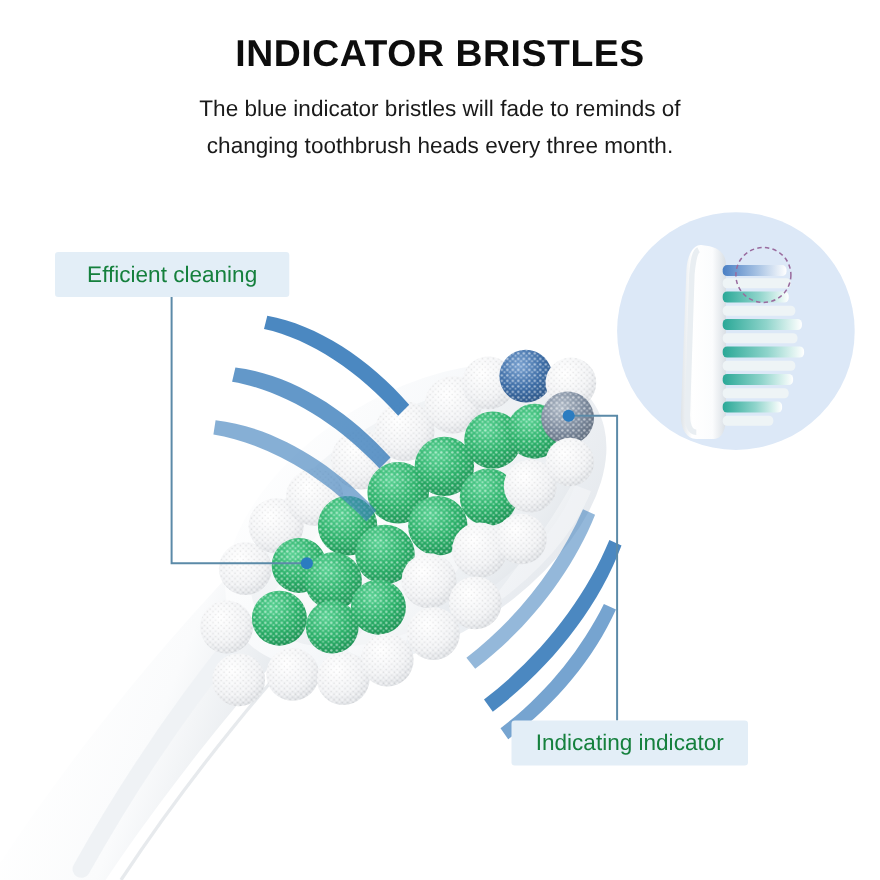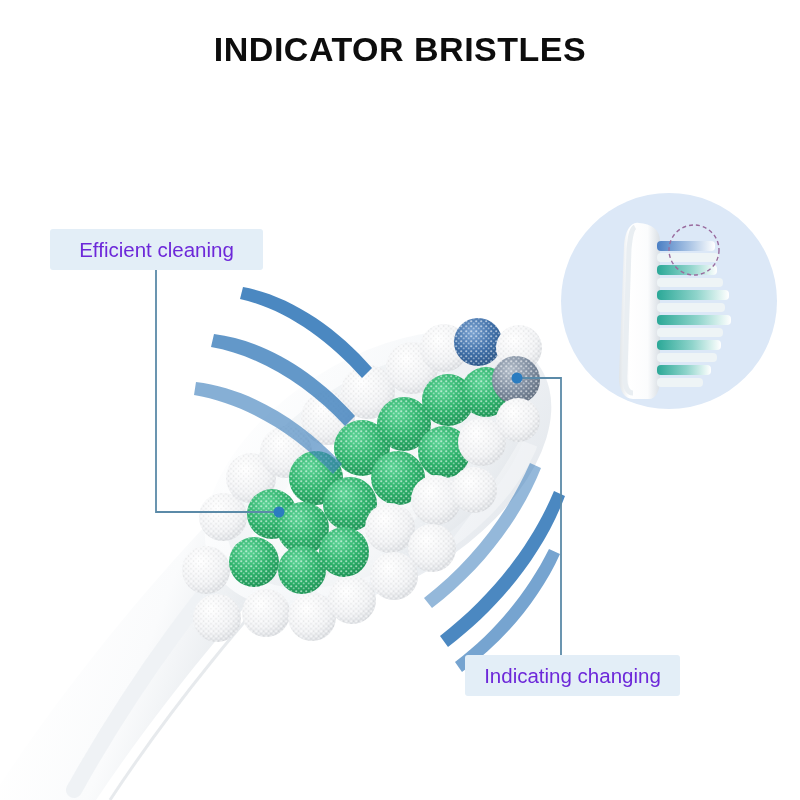--- a/index.html
+++ b/index.html
@@ -53,21 +53,21 @@
     border-radius: 50%;
     background: #dce8f7;
     overflow: hidden;
   }
 
   
   .pill {
     position: absolute;
     background: #e3eef7;
     border-radius: 3px;
-    color: #6d28d9;
+    color: #15803d;
     font-size: 20.5px;
     display: flex;
     align-items: center;
     justify-content: center;
     white-space: nowrap;
   }
   #pill-left  { left: 50px;  top: 229px; width: 213px; height: 41px; }
   #pill-right { left: 465px; top: 655px; width: 215px; height: 41px; }
 
   
@@ -79,20 +79,24 @@
     height: 800px;
     pointer-events: none;
   }
 </style>
 </head>
 <body>
 
 <div id="canvas">
 
   <div id="title">INDICATOR BRISTLES</div>
+  <div id="subtitle">
+    <div>The blue indicator bristles will fade to reminds of</div>
+    <div>changing toothbrush heads every three month.</div>
+  </div>
 
   <div id="inset">
     <svg width="216" height="216" viewBox="0 0 216 216">
       <defs>
         <linearGradient id="insetHandleG" x1="0" y1="0" x2="1" y2="0">
           <stop offset="0%" stop-color="#dfe4e8"></stop>
           <stop offset="25%" stop-color="#ffffff"></stop>
           <stop offset="70%" stop-color="#fbfcfd"></stop>
           <stop offset="100%" stop-color="#d9dfe5"></stop>
         </linearGradient>
@@ -367,15 +371,15 @@
 
     <polyline points="156,270 156,512 278,512" fill="none" stroke="#5b8aa8" stroke-width="1.8"></polyline>
     <circle cx="279" cy="512" r="5.5" fill="#2b7cc0"></circle>
 
     <polyline points="518,378 561,378 561,655" fill="none" stroke="#5b8aa8" stroke-width="1.8"></polyline>
     <circle cx="517" cy="378" r="5.5" fill="#2b7cc0"></circle>
   </svg>
 
   <div class="pill" id="pill-left">Efficient cleaning</div>
 
-  <div class="pill" id="pill-right">Indicating changing</div>
+  <div class="pill" id="pill-right">Indicating indicator</div>
 
 </div>
 
 </body></html>

